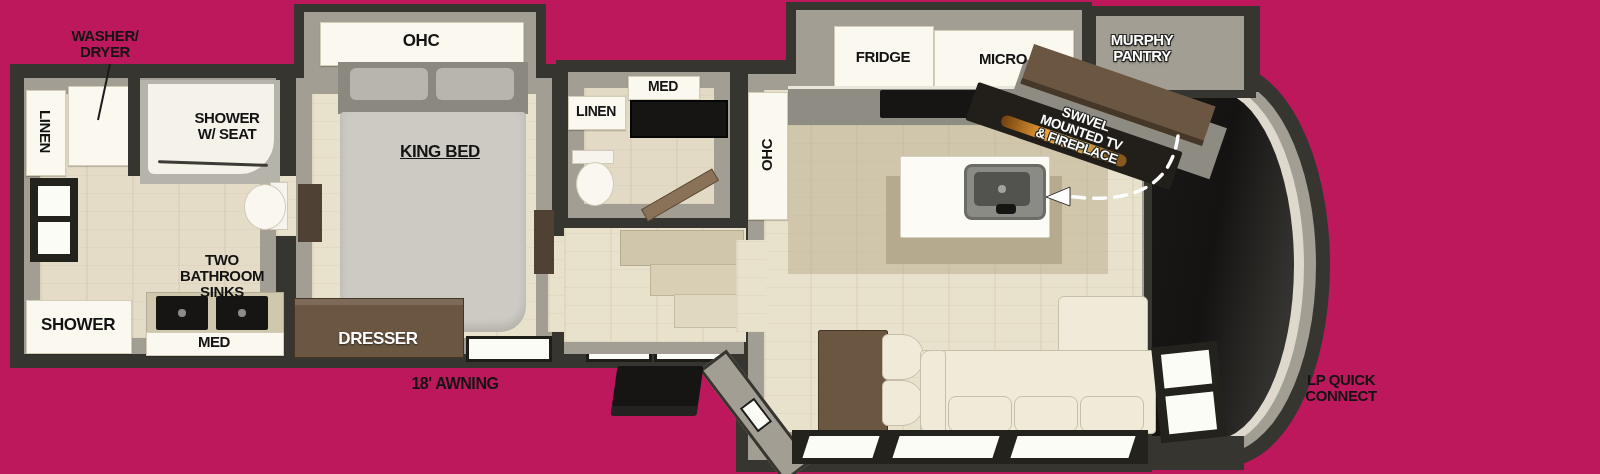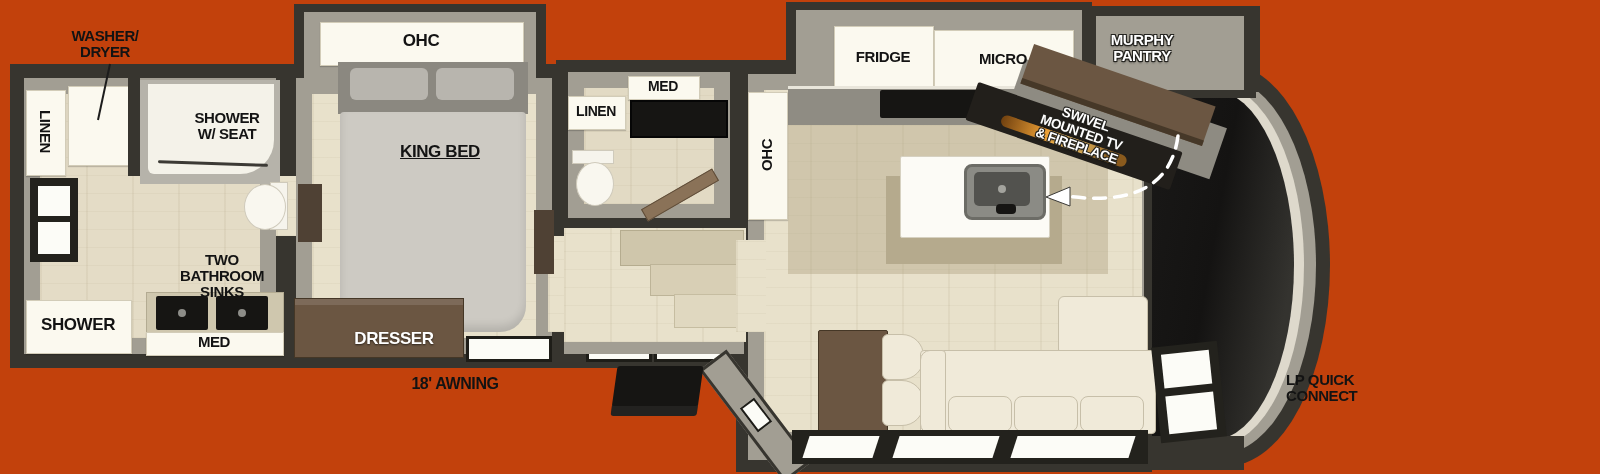--- a/index.html
+++ b/index.html
@@ -1,16 +1,16 @@
 <!DOCTYPE html>
 <html style="--wall_dark: #37352f; --wall_inner_gray: #a29e93; --floor_beige: #e8e1cb; --fixture_white: #fbf9ef; --cabinet_brown: #6b5642; --appliance_black: #161513; --sofa_cream: #f0ead9; --fireplace_glow: #ec9f35; --label_black: #131313; --label_white: #ffffff;"><head>
 <meta charset="utf-8">
 <style>
   html,body{margin:0;padding:0;background:#ffffff;}
-  .stage{position:relative;width:1600px;height:474px;background:#c2410c;overflow:hidden;
+  .stage{position:relative;width:1600px;height:474px;background:#be185d;overflow:hidden;
          font-family:"Liberation Sans","DejaVu Sans",sans-serif;}
   .a{position:absolute;}
   
   .wdark{background:var(--wall_dark,#37352f);}
   .wgray{background:var(--wall_inner_gray,#a29e93);}
   .floor{background:var(--floor_beige,#e8e1cb);
          background-image:repeating-linear-gradient(90deg, rgba(120,100,60,.07) 0 2px, transparent 2px 46px),
                           repeating-linear-gradient(0deg, rgba(120,100,60,.05) 0 1px, transparent 1px 18px);}
   .box{background:var(--fixture_white,#fbf9ef);border:1px solid #d2ccb8;box-shadow:0 1px 1px rgba(0,0,0,.18);}
   .brown{background:var(--cabinet_brown,#6b5642);border:1px solid #453726;}
@@ -179,37 +179,37 @@
   </div>
   <div class="lbl" style="left:152px;top:252px;width:140px;font-size:15px;">
     <div>TWO</div>
     <div>BATHROOM</div>
     <div>SINKS</div>
   </div>
   <div class="lbl" style="left:146px;top:334px;width:136px;font-size:15px;">MED</div>
   <div class="lbl" style="left:26px;top:316px;width:104px;font-size:17px;">SHOWER</div>
   <div class="lbl" style="left:320px;top:32px;width:202px;font-size:17px;">OHC</div>
   <div class="lbl" style="left:360px;top:143px;width:160px;font-size:17px;text-decoration:underline;">KING BED</div>
-  <div class="lbl" style="left:294px;top:330px;width:168px;font-size:17px;color:#fff;text-shadow:0 1px 2px rgba(0,0,0,.6);padding-left:16px;">DRESSER</div>
+  <div class="lbl" style="left:294px;top:330px;width:168px;font-size:17px;color:#fff;text-shadow:0 1px 2px rgba(0,0,0,.6);">DRESSER</div>
   <div class="lbl" style="left:380px;top:376px;width:150px;font-size:16px;">18' AWNING</div>
   <div class="lbl" style="left:628px;top:79px;width:70px;font-size:14px;">MED</div>
   <div class="lbl" style="left:568px;top:104px;width:56px;font-size:14px;">LINEN</div>
   <div class="lbl vert180" style="left:748px;top:92px;width:38px;height:126px;font-size:15px;display:flex;align-items:center;justify-content:center;">OHC</div>
   <div class="lbl" style="left:834px;top:49px;width:98px;font-size:15px;">FRIDGE</div>
   <div class="lbl" style="left:934px;top:51px;width:138px;font-size:15px;">MICRO</div>
   <div class="lbl lblw" style="left:1084px;top:32px;width:116px;font-size:15px;">
     <div>MURPHY</div>
     <div>PANTRY</div>
   </div>
   <div class="lbl lblw" style="left:996px;top:112px;width:170px;font-size:13.5px;transform:rotate(19deg);">
     <div>SWIVEL</div>
     <div>MOUNTED TV</div>
     <div>&amp; FIREPLACE</div>
   </div>
-  <div class="lbl" style="left:1286px;top:372px;width:110px;font-size:15px;text-align:left;">
+  <div class="lbl" style="left:1286px;top:372px;width:110px;font-size:15px;text-align:center;">
     <div>LP QUICK</div>
     <div>CONNECT</div>
   </div>
 
   <svg class="a" style="left:0;top:0;" width="1600" height="474" viewBox="0 0 1600 474">
     <line x1="110" y1="64" x2="98" y2="120" stroke="#1c1c1c" stroke-width="2"></line>
     <path d="M 1178 136 C 1172 182, 1138 206, 1066 196" fill="none" stroke="#ffffff" stroke-width="3.5" stroke-dasharray="12 9" stroke-linecap="round"></path>
     <polygon points="1070,187 1046,197 1070,206" fill="#ffffff" stroke="#3a3935" stroke-width="1"></polygon>
   </svg>
 

